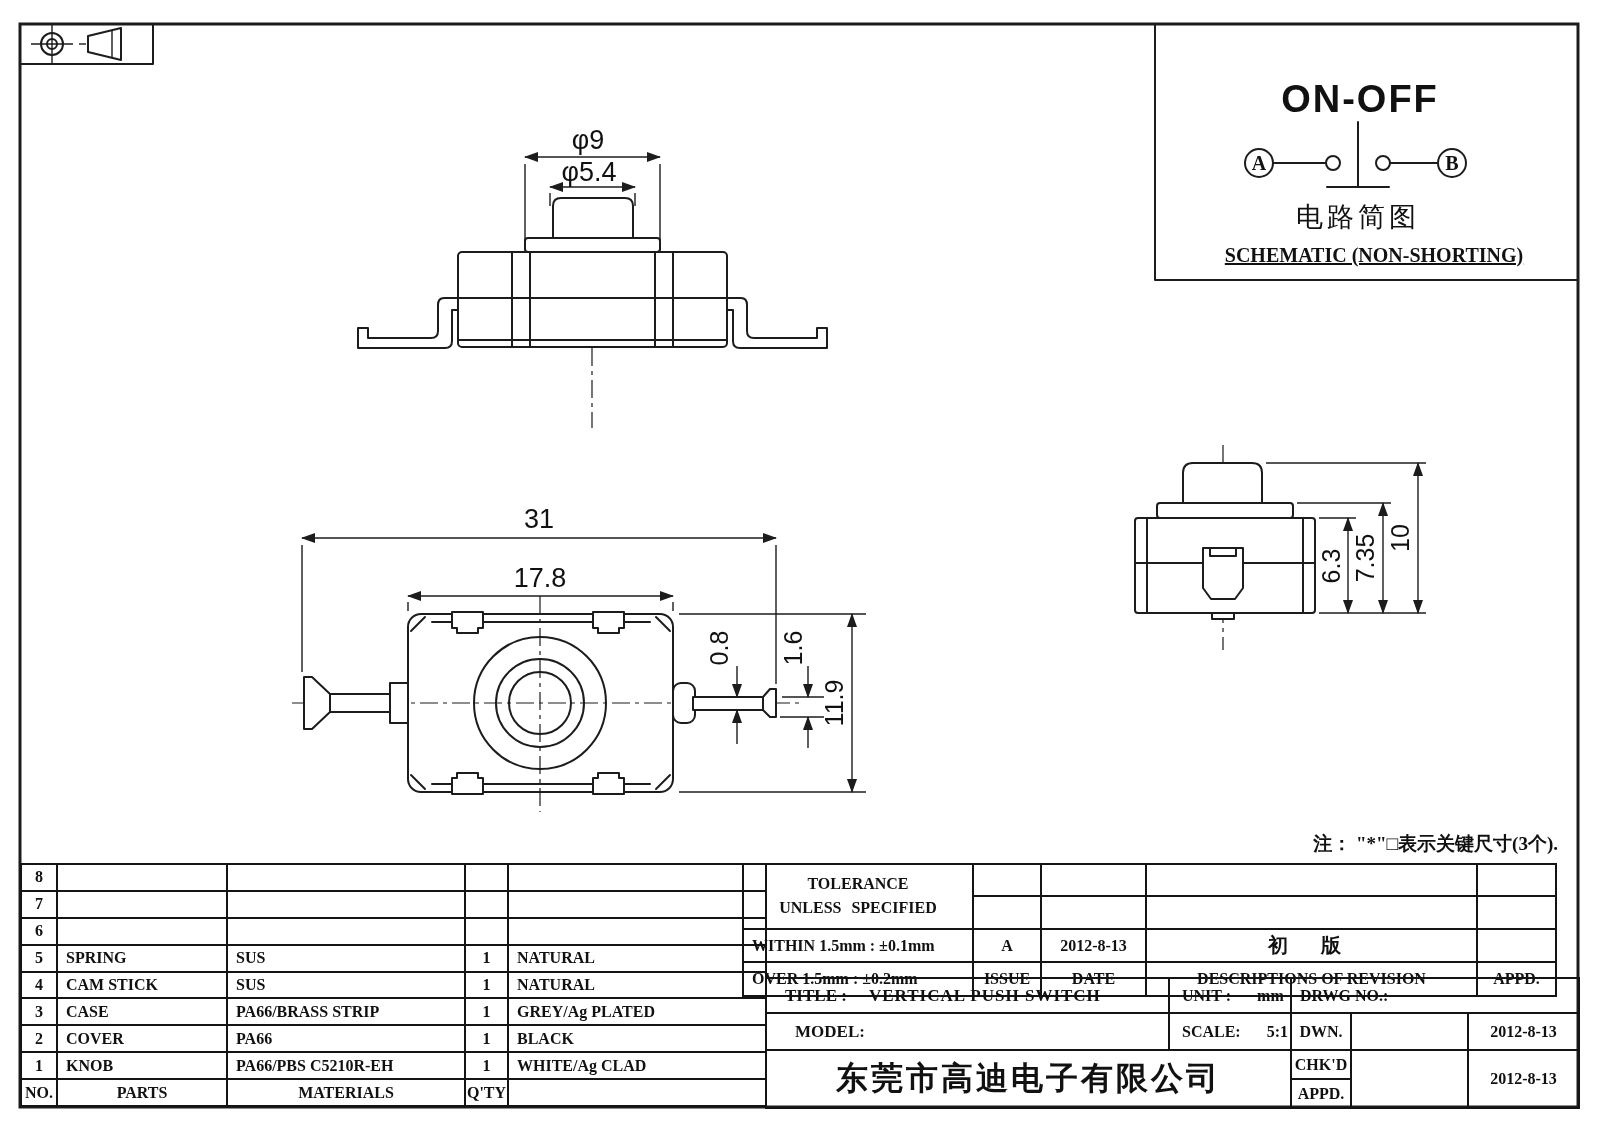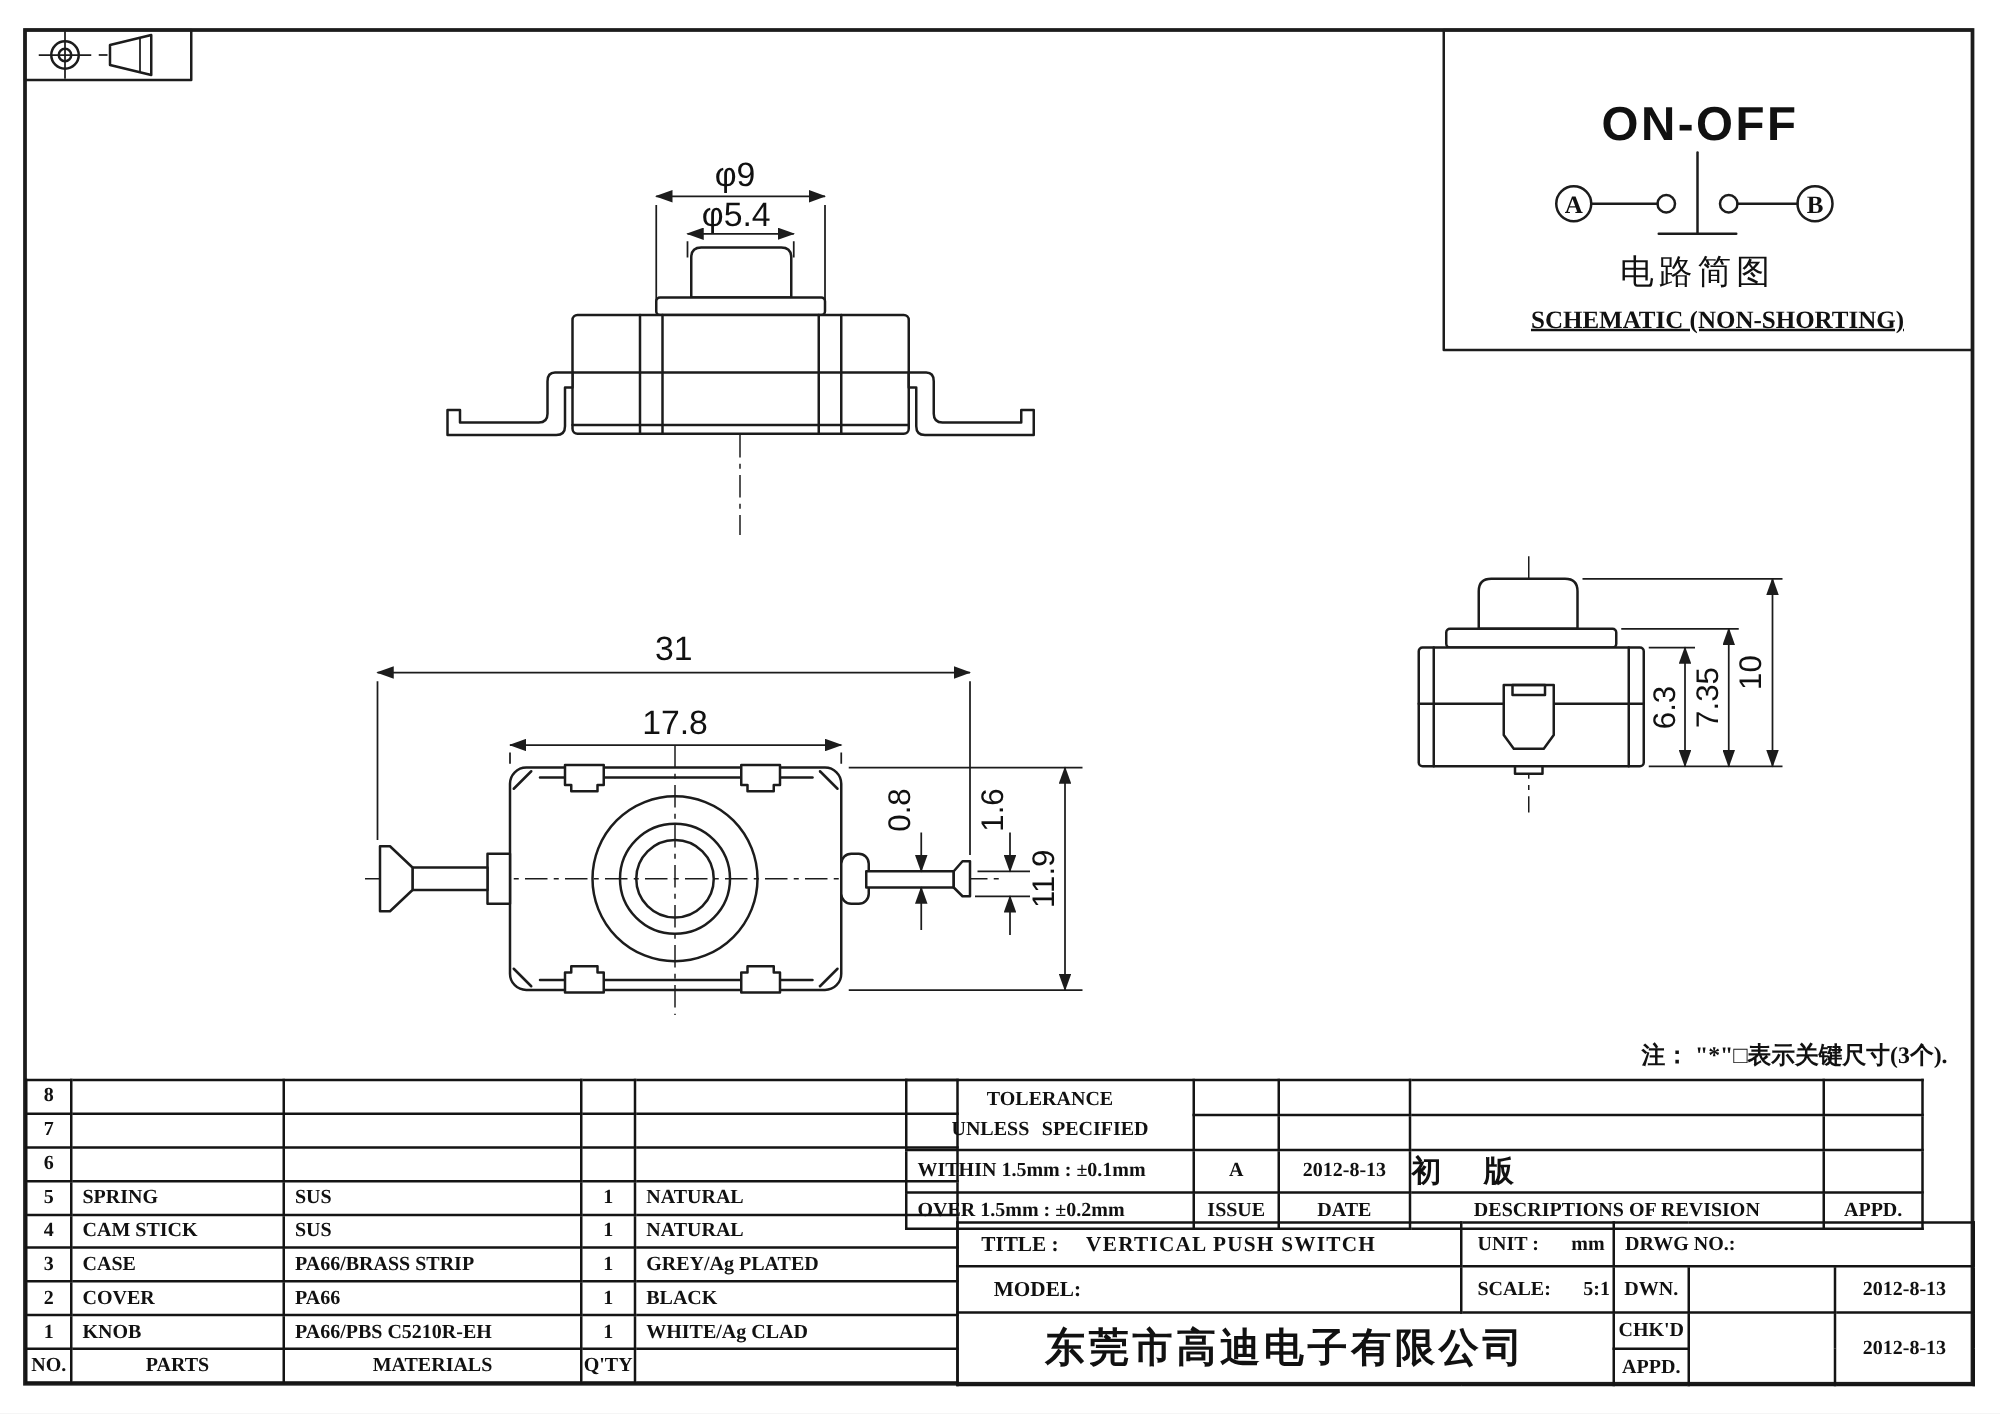--- a/index.html
+++ b/index.html
@@ -18,21 +18,21 @@
   .cn{font-size:27px;text-anchor:middle;fill:#111;letter-spacing:4px;}
   .schem{font-family:"Liberation Serif",serif;font-size:20px;font-weight:bold;text-anchor:middle;fill:#111;text-decoration:underline;letter-spacing:0px;}
   .note{font-family:"Liberation Serif",serif;font-size:19px;font-weight:bold;fill:#111;}
   .blk{position:absolute;}
   table{width:100%;height:100%;border-collapse:collapse;table-layout:fixed;}
   td{border:2px solid #141414;font:bold 16px "Liberation Serif",serif;color:#111;
      padding:0 2px 0 8px;overflow:hidden;white-space:nowrap;vertical-align:middle;}
   td.c{text-align:center;padding:0;}
   .tol{text-align:center;padding:0;line-height:1.5;}
   .tol div{word-spacing:6px;}
-  .cnrev{text-align:left;padding:0;font-size:24px;letter-spacing:14px;font-weight:bold;}
+  .cnrev{text-align:center;padding:0;font-size:20px;letter-spacing:14px;font-weight:bold;}
   .comp{text-align:center;padding:0;font-size:32px;font-weight:bold;letter-spacing:3px;
         font-family:Liberation Mono, monospace;}
   .gap{margin-left:22px;letter-spacing:1px;}
   .gap2{margin-left:26px;}
   .ttl{font-size:17px;margin-left:24px;}
 </style>
 </head>
 <body>
 
 <div id="sheet">
@@ -246,21 +246,21 @@
       <td class="c">NO.</td>
       <td class="c">PARTS</td>
       <td class="c">MATERIALS</td>
       <td class="c">Q'TY</td>
       <td></td>
     </tr>
   </tbody>
       </table>
 </div>
 
-<div class="blk" style="left:724px;top:863px;width:813px;height:114px;">
+<div class="blk" style="left:742px;top:863px;width:813px;height:134px;">
   <table>
     <colgroup>
           <col style="width:230px">
           <col style="width:68px">
           <col style="width:105px">
           <col style="width:331px">
           <col style="width:79px">
         </colgroup>
     <tbody>
           <tr style="height:28px">

